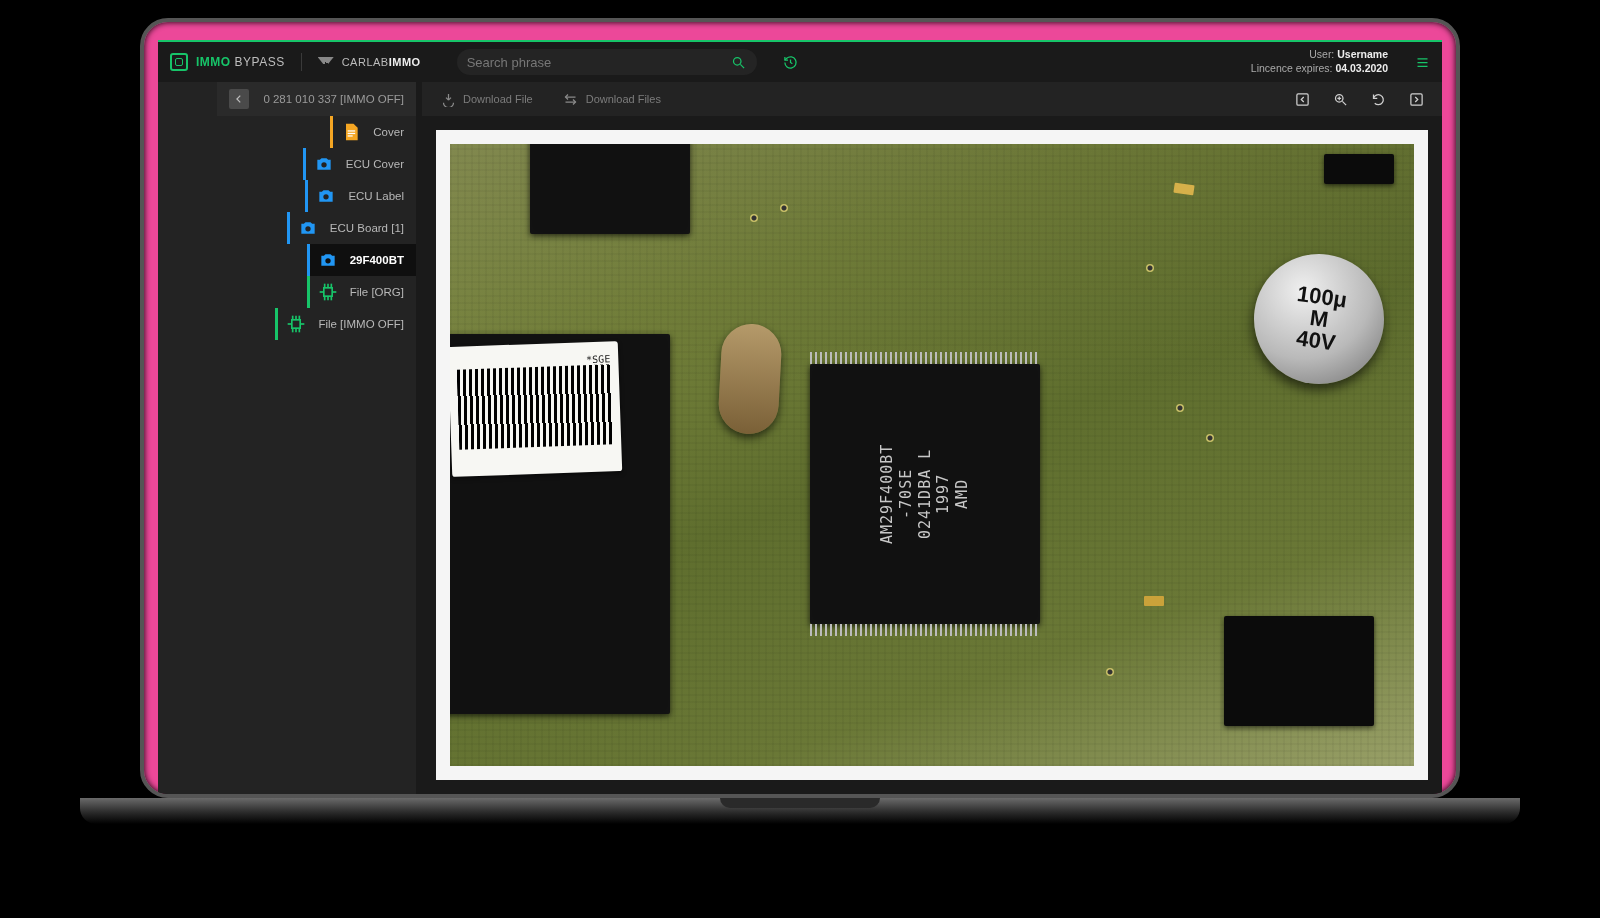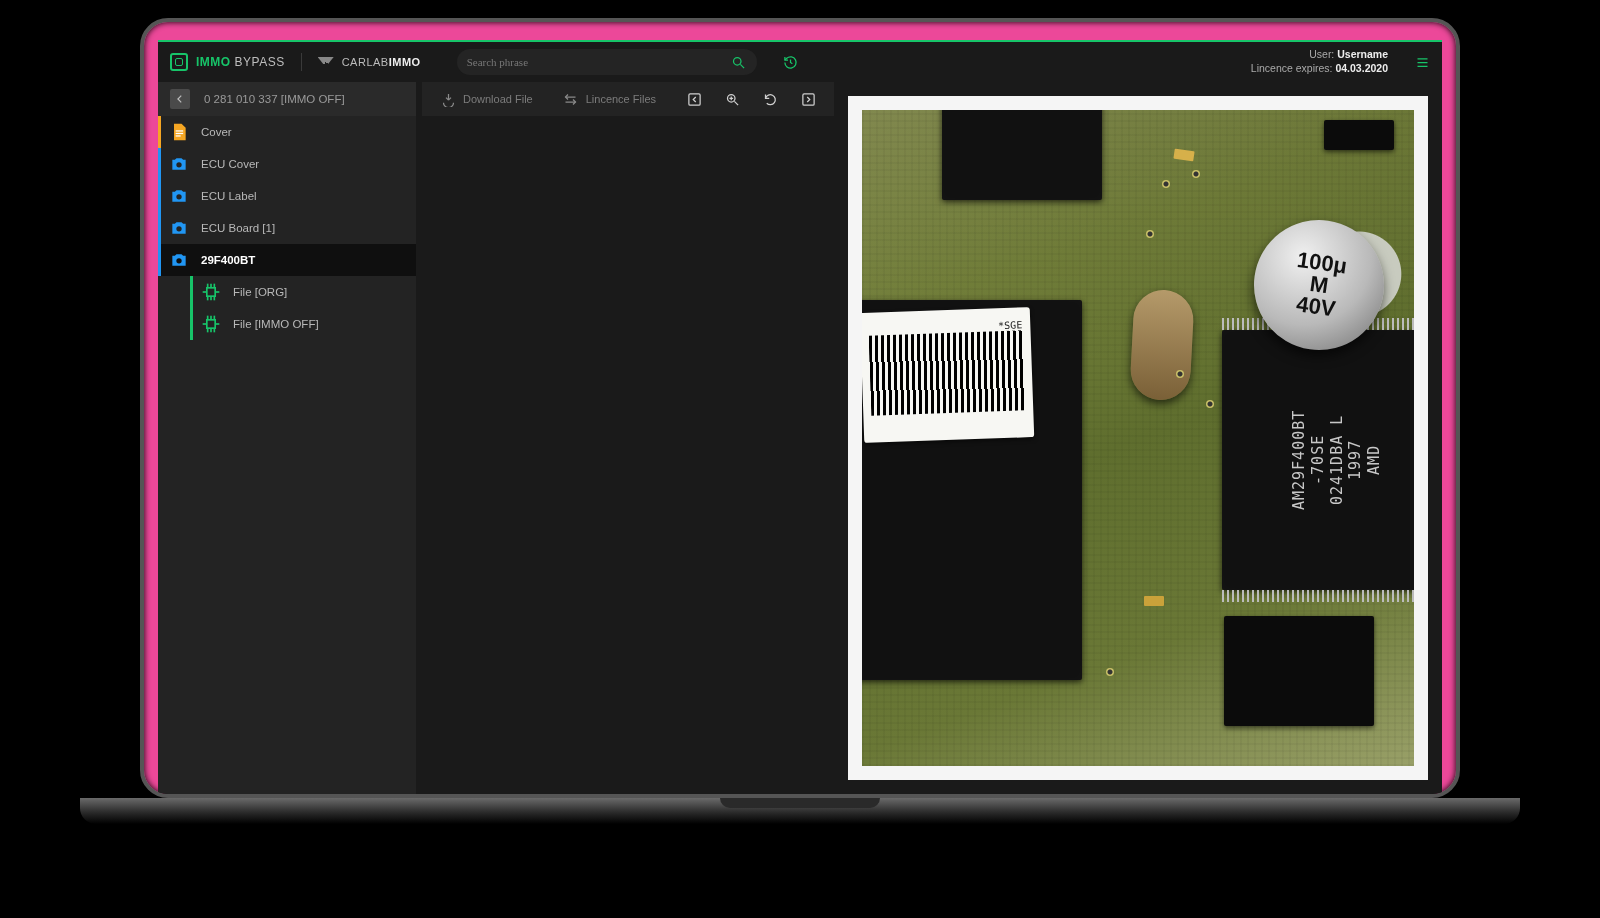--- a/index.html
+++ b/index.html
@@ -80,22 +80,21 @@
     flex: 0 0 300px;
     height: 26px;
     background: #242424;
     border-radius: 13px;
     display:flex; align-items:center;
     padding: 0 10px;
     gap:8px;
   }
   .search input {
     flex:1; background:transparent; border:0; outline:0; color:#cfcfcf;
-    font-size:11px;
-    font-family:Liberation Serif, serif;
+    font-size:13px;
   }
   .search input::placeholder{color:#777;}
   .ico { width:16px; height:16px; display:inline-flex; align-items:center; justify-content:center; }
   .ico svg { width:15px; height:15px; }
   .green { color:#17c469; }
   .muted { color:#8a8a8a; }
   .history-btn { margin-left: 14px; cursor:pointer; }
   .user-block { margin-left:auto; text-align:right; line-height:1.3; font-size:10.5px; color:#aaa; }
   .user-block b { color:#eee; font-weight:600; }
   .hamburger { margin-left:14px; cursor:pointer; }
@@ -104,20 +103,21 @@
   .body {
     flex:1; display:flex; min-height:0;
   }
   .sidebar {
     width: 264px;
     background:#232323;
     border-right: 6px solid #1a1a1a;
     display:flex; flex-direction:column;
     position:relative;
     overflow-y:auto;
+    align-items:flex-end;
   }
   .sidebar::-webkit-scrollbar{width:8px;}
   .sidebar::-webkit-scrollbar-thumb{background:#3a3a3a; border-radius:4px;}
   .crumb {
     height: 34px; display:flex; align-items:center; gap:14px;
     padding: 0 12px; background:#2a2a2a; color:#9a9a9a; font-size:11.5px;
   }
   .crumb .back {
     width:20px; height:20px; background:#4a4a4a; border-radius:2px;
     display:flex; align-items:center; justify-content:center; cursor:pointer;
@@ -136,21 +136,21 @@
   .side-item.active {
     background:#0f0f0f; color:#fff; font-weight:600;
   }
   .side-item.active .icon-slot svg { color:#2196f3; }
   .cam-ico svg { color:#2196f3; }
   .doc-ico svg { color:#f5a623; }
   .chip-ico svg { color:#17c469; }
 
   
   .main {
-    flex:1; display:flex; min-width:0;
+    flex:1; display:flex; flex-direction:column; min-width:0;
     background:#1a1a1a;
   }
   .toolbar {
     height:34px; padding: 0 18px;
     display:flex; align-items:center; gap:30px;
     color:#7c7c7c; font-size:11px;
     background:#232323;
   }
   .tool-link { display:flex; align-items:center; gap:7px; cursor:pointer; }
   .tool-icons { margin-left:auto; display:flex; gap:22px; }
@@ -414,21 +414,21 @@
             </div>
             <div class="tool-link">
               <span class="ico muted">
                 <svg viewBox="0 0 24 24" fill="none" stroke="currentColor" stroke-width="2">
                     <polyline points="8 4 4 8 8 12"></polyline>
                     <polyline points="16 12 20 16 16 20"></polyline>
                     <line x1="4" y1="8" x2="20" y2="8"></line>
                     <line x1="4" y1="16" x2="20" y2="16"></line>
                   </svg>
               </span>
-              <span>Lincence Files</span>
+              <span>Download Files</span>
             </div>
             <div class="tool-icons">
               <span class="ico tib">
                 <svg viewBox="0 0 24 24" fill="none" stroke="currentColor" stroke-width="2">
                     <rect x="3" y="3" width="18" height="18" rx="2"></rect>
                     <polyline points="14 8 10 12 14 16"></polyline>
                   </svg>
               </span>
               <span class="ico tib">
                 <svg viewBox="0 0 24 24" fill="none" stroke="currentColor" stroke-width="2">

